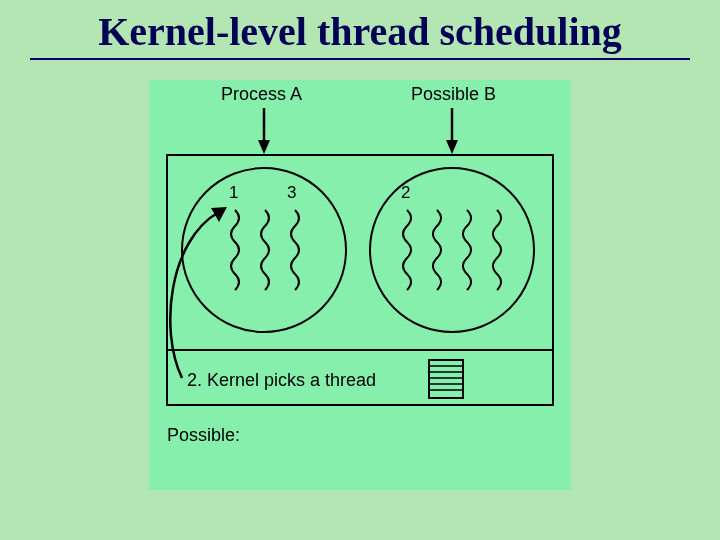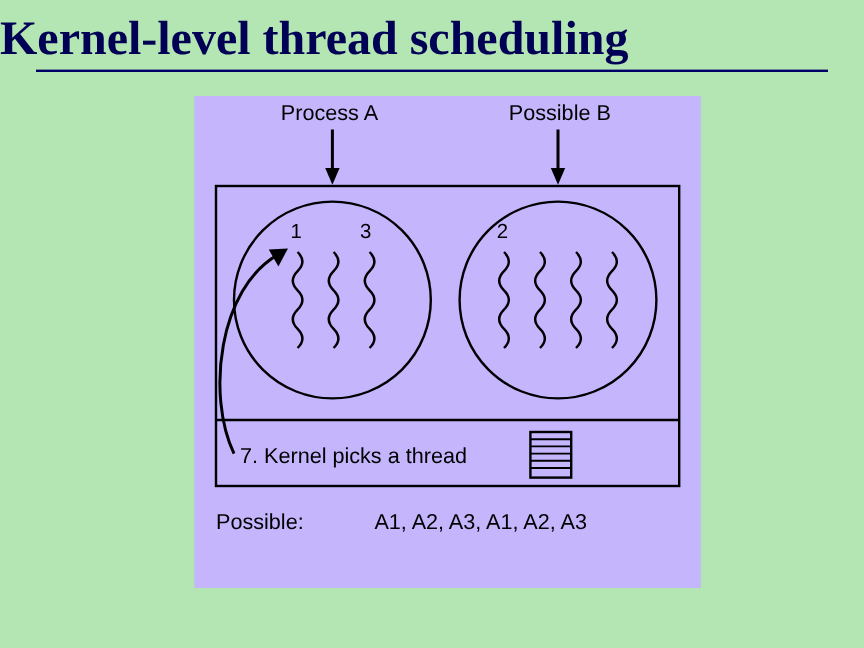--- a/index.html
+++ b/index.html
@@ -1,19 +1,19 @@
 <!DOCTYPE html>
 <html><head>
 <meta charset="utf-8">
 <style>
   html,body{margin:0;padding:0;width:720px;height:540px;background:#b4e6b4;font-family:"Times New Roman",serif}
   .slide{position:relative;width:720px;height:540px}
-  .title{position:absolute;top:8px;left:0;width:720px;font-size:40px;color:#000055;font-weight:bold}
+  .title{position:absolute;top:8px;left:0;width:720px;text-align:center;font-size:40px;color:#000055;font-weight:bold}
   .title-underline{position:absolute;top:58px;left:30px;width:660px;height:2px;background:#000066}
-  .panel{position:absolute;left:162px;top:80px;width:422px;height:410px;background:#c4b5fd}
+  .panel{position:absolute;left:149px;top:80px;width:422px;height:410px;background:#86efac}
   .plabel{position:absolute;font:18px Arial,Helvetica,sans-serif;color:#000}
   .num{position:absolute;font:17px Arial,Helvetica,sans-serif;color:#000}
   .bottom{position:absolute;font:18px Arial,Helvetica,sans-serif;color:#000;white-space:pre}
   svg{position:absolute}
 </style>
 </head>
 <body>
 
 <div class="slide">
 
@@ -60,19 +60,18 @@
         <line x1="280" y1="298" x2="314" y2="298" stroke="#000" stroke-width="1.6"></line>
         <line x1="280" y1="304" x2="314" y2="304" stroke="#000" stroke-width="1.6"></line>
         <line x1="280" y1="310" x2="314" y2="310" stroke="#000" stroke-width="1.6"></line>
       </g>
     </svg>
 
     <div class="num" style="left:80px;top:103px">1</div>
     <div class="num" style="left:138px;top:103px">3</div>
     <div class="num" style="left:252px;top:103px">2</div>
 
-    <div class="plabel" style="left:38px;top:290px">7. Kernel picks a thread</div>
+    <div class="plabel" style="left:38px;top:290px">2. Kernel picks a thread</div>
 
     <div class="bottom" style="left:18px;top:345px">Possible:</div>
-    <div class="bottom" style="left:150px;top:345px">A1, A2, A3, A1, A2, A3</div>
 
   </div>
 </div>
 
 </body></html>

